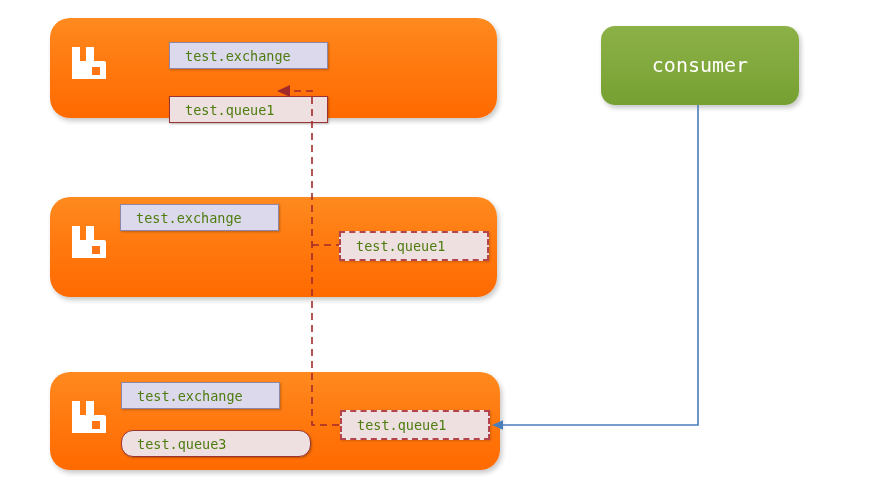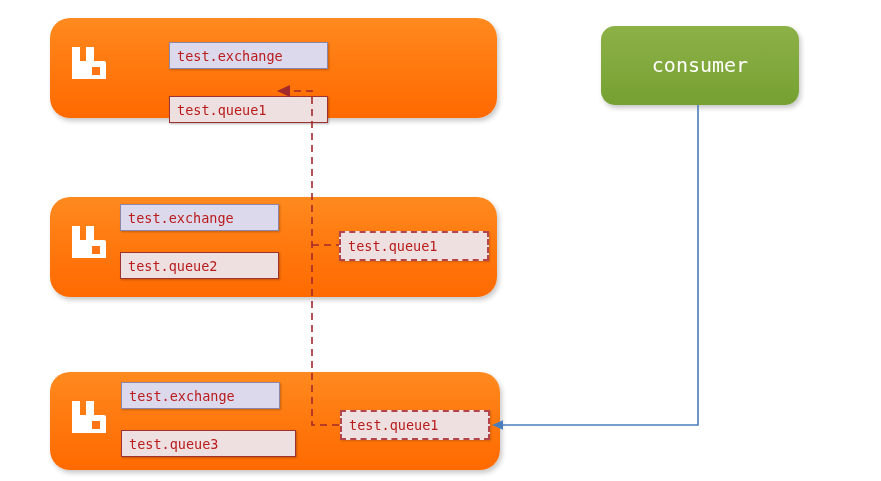--- a/index.html
+++ b/index.html
@@ -37,24 +37,24 @@
     height: 40px;
   }
   .rmq-logo svg { display: block; }
 
   
   .chip {
     position: absolute;
     box-sizing: border-box;
     display: flex;
     align-items: center;
-    padding-left: 7px;
+    padding-left: 15px;
     font-size: 13.5px;
     letter-spacing: 0px;
-    color: #b91c1c;
+    color: #4d7c0f;
     white-space: nowrap;
   }
   .chip-exchange {
     background: #ddd9ec;
     border: 1px solid #8d86ab;
     box-shadow: 1px 1px 2px rgba(0,0,0,0.25);
   }
   .chip-queue {
     background: #eee0e0;
     border: 1px solid #9c3232;
@@ -108,34 +108,33 @@
   </div>
 
   <div class="node" style="left:50px; top:197px; width:447px; height:100px;">
     <div class="rmq-logo" style="left:18px; top:25px;">
       <svg width="40" height="40" viewBox="0 0 40 40" aria-hidden="true">
         <path fill="#ffffff" d="M4,4 h8 v14 h6 V4 h8 v14 h10 a2,2 0 0 1 2,2 v16 H4 Z"></path>
         <rect x="24" y="24" width="8" height="8" fill="#ff7515"></rect>
       </svg>
     </div>
     <div class="chip chip-exchange" style="left:70px; top:7px; width:159px; height:27px;">test.exchange</div>
-    <div class="chip chip-queue" style="left:70px; top:55px; width:159px; height:27px;">test.queue2</div>
   </div>
 
   <div class="chip chip-queue-dashed" style="left:339px; top:231px; width:150px; height:30px;">test.queue1</div>
 
   <div class="node" style="left:50px; top:372px; width:450px; height:98px;">
     <div class="rmq-logo" style="left:18px; top:25px;">
       <svg width="40" height="40" viewBox="0 0 40 40" aria-hidden="true">
         <path fill="#ffffff" d="M4,4 h8 v14 h6 V4 h8 v14 h10 a2,2 0 0 1 2,2 v16 H4 Z"></path>
         <rect x="24" y="24" width="8" height="8" fill="#ff7515"></rect>
       </svg>
     </div>
     <div class="chip chip-exchange" style="left:71px; top:10px; width:159px; height:27px;">test.exchange</div>
-    <div class="chip chip-queue" style="left:71px; top:58px; width:175px; height:27px;">test.queue3</div>
+    <div class="chip chip-queue" style="left:71px; top:58px; width:190px; height:27px;border-radius:12px;">test.queue3</div>
   </div>
 
   <div class="chip chip-queue-dashed" style="left:340px; top:410px; width:150px; height:30px;">test.queue1</div>
 
   <div class="consumer" style="left:601px; top:26px; width:198px; height:79px;">
     <span>consumer</span>
   </div>
 
   <svg id="wires" viewBox="0 0 881 481" aria-hidden="true">
 

